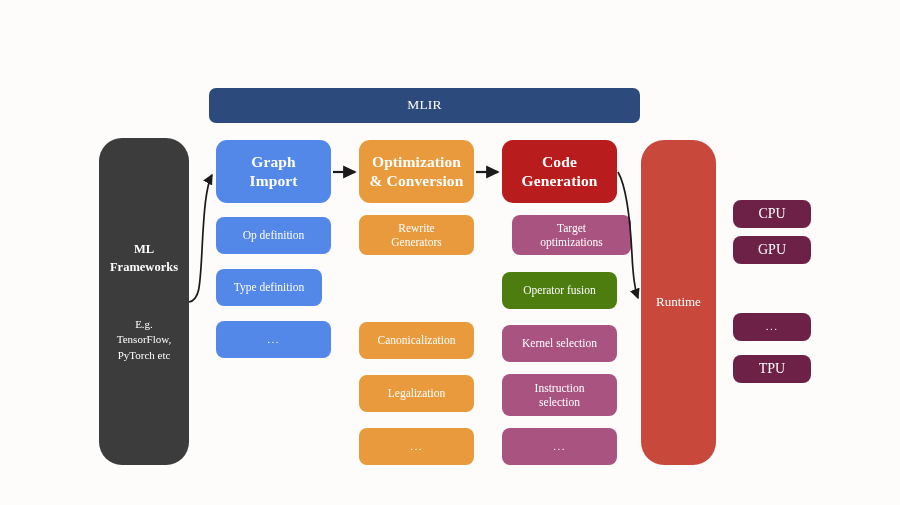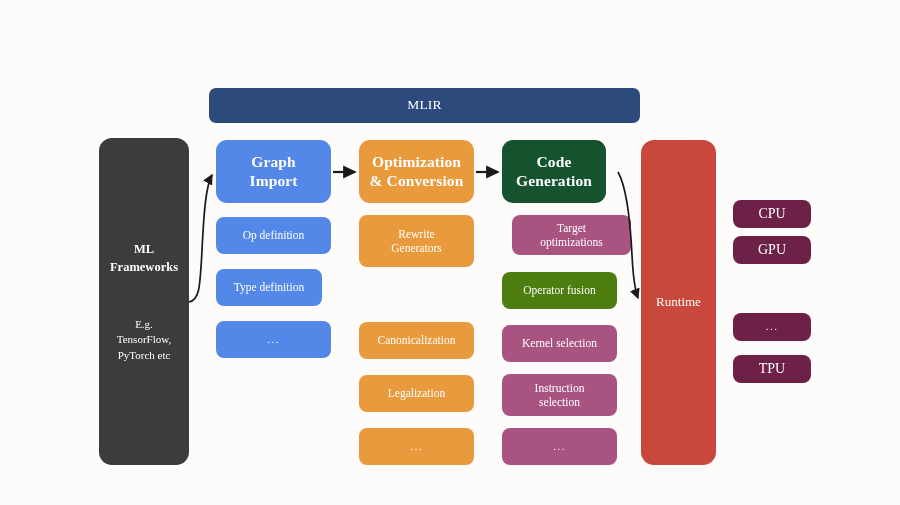--- a/index.html
+++ b/index.html
@@ -42,21 +42,21 @@
     font-size: 13.5px;
     letter-spacing: .2px;
   }
   .stage-head {
     font-size: 15.5px;
     font-weight: bold;
     border-radius: 11px;
     letter-spacing: .1px;
   }
   .tall {
-    border-radius: 13px;
+    border-radius: 23px;
     font-size: 12.5px;
     font-weight: bold;
     flex-direction: column;
     line-height: 1.45;
     gap: 28px;
   }
   .tall .sub {
     font-weight: normal;
     font-size: 11px;
     margin-top: 13px;
@@ -115,37 +115,37 @@
   <div class="node item ellipsis" style="left:216px; top:321px; width:115px; height:37px; background:#5387E8;">
     <span>...</span>
   </div>
 
   <div class="node stage-head" style="left:359px; top:140px; width:115px; height:63px; background:#E89A3C;">
     <div>
       <div>Optimization</div>
       <div>&amp; Conversion</div>
     </div>
   </div>
-  <div class="node item" style="left:359px; top:215px; width:115px; height:52px; background:#E89A3C;">
+  <div class="node item" style="left:359px; top:215px; width:115px; height:40px; background:#E89A3C;">
     <div>
       <div>Rewrite</div>
       <div>Generators</div>
     </div>
   </div>
   <div class="node item" style="left:359px; top:322px; width:115px; height:37px; background:#E89A3C;">
     <span>Canonicalization</span>
   </div>
   <div class="node item" style="left:359px; top:375px; width:115px; height:37px; background:#E89A3C;">
     <span>Legalization</span>
   </div>
   <div class="node item ellipsis" style="left:359px; top:428px; width:115px; height:37px; background:#E89A3C;">
     <span>...</span>
   </div>
 
-  <div class="node stage-head" style="left:502px; top:140px; width:104px; height:63px; background:#14532d;">
+  <div class="node stage-head" style="left:502px; top:140px; width:115px; height:63px; background:#b91c1c;">
     <div>
       <div>Code</div>
       <div>Generation</div>
     </div>
   </div>
   <div class="node item" style="left:512px; top:215px; width:119px; height:40px; background:#A95380;">
     <div>
       <div>Target</div>
       <div>optimizations</div>
     </div>

